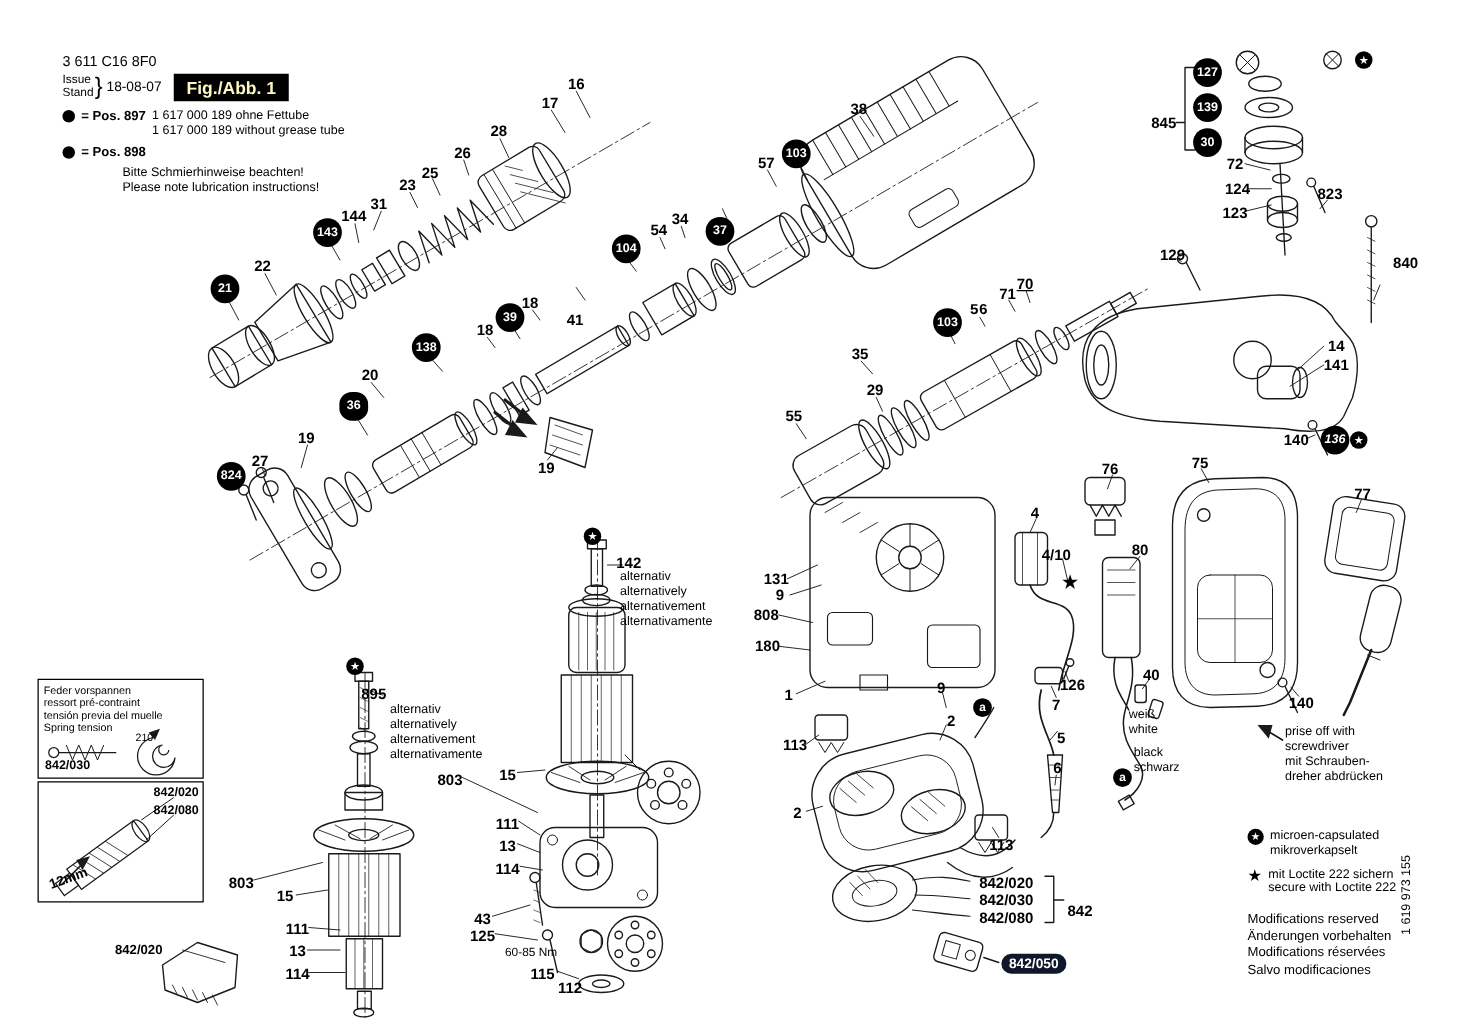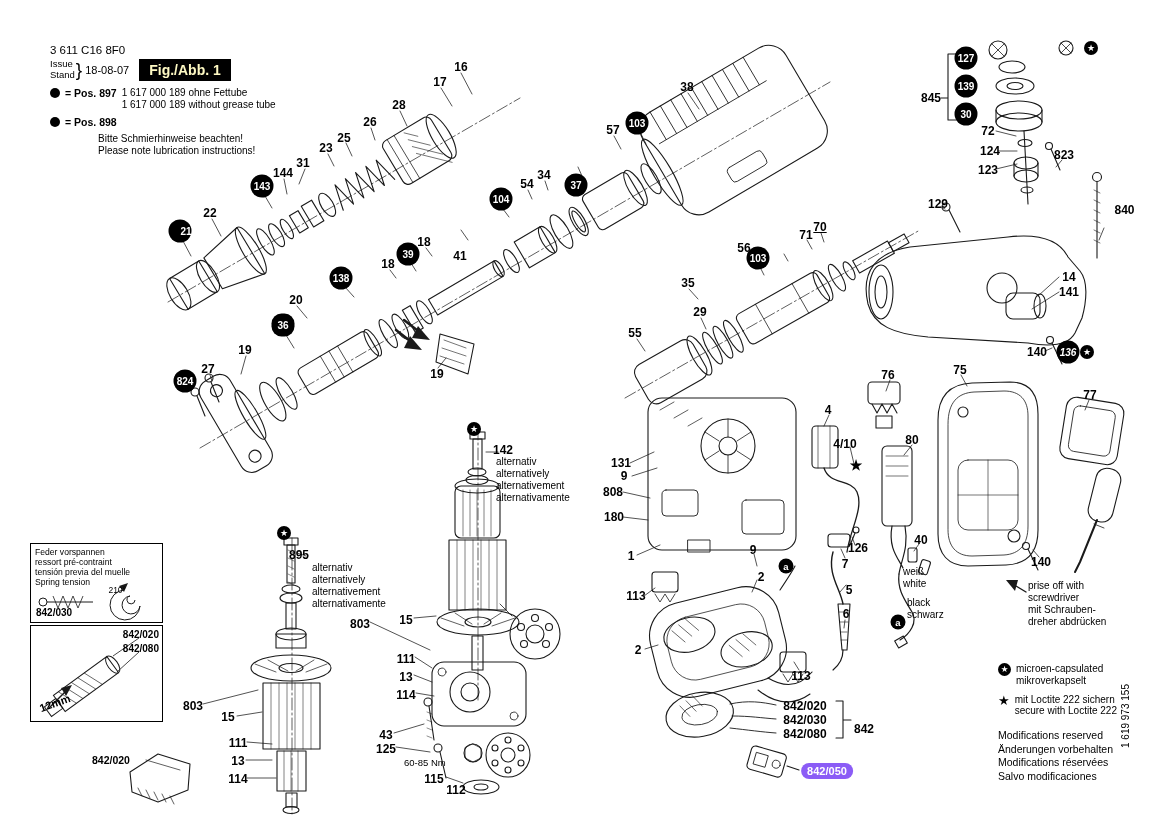--- a/index.html
+++ b/index.html
@@ -10,21 +10,21 @@
   }
   #art { position:absolute; left:0; top:0; }
 
   
   .callout { position:absolute; transform:translate(-50%,-50%); font-weight:bold;
              font-size:12px; white-space:nowrap; z-index:5; }
   .callout.badge { background:#000; color:#fff; border-radius:50%; width:23px; height:23px;
                    line-height:23px; text-align:center; font-size:10px; }
   .callout.badge-sm { background:#000; color:#fff; border-radius:50%; width:15px; height:15px;
                       line-height:15px; text-align:center; font-size:9.5px; }
-  .callout.box { background:#8b5cf6; color:#fff; border-radius:10px; padding:2px 6px; font-size:11px; }
+  .callout.box { background:#0f172a; color:#fff; border-radius:10px; padding:2px 6px; font-size:11px; }
   .callout.micro { background:#000; color:#fff; border-radius:50%; width:14px; height:14px;
                    line-height:14px; text-align:center; font-size:9px; font-weight:normal; }
   .callout.star { font-size:14px; background:none; color:#000; }
 
   
   .annot { position:absolute; font-size:10px; line-height:1.2; white-space:pre-line; z-index:4; }
 
   
   #title-block { position:absolute; left:50px; top:44px; z-index:6; }
   .doc-num { font-size:11.5px; }
@@ -456,21 +456,21 @@
       <div class="callout plain" style="left: 461px; top: 67px;">16</div>
       <div class="callout plain" style="left: 440px; top: 82px;">17</div>
       <div class="callout plain" style="left: 399px; top: 105px;">28</div>
       <div class="callout plain" style="left: 370px; top: 122px;">26</div>
       <div class="callout plain" style="left: 344px; top: 138px;">25</div>
       <div class="callout plain" style="left: 326px; top: 148px;">23</div>
       <div class="callout plain" style="left: 303px; top: 163px;">31</div>
       <div class="callout plain" style="left: 283px; top: 173px;">144</div>
       <div class="callout badge" style="left: 262px; top: 186px;">143</div>
       <div class="callout plain" style="left: 210px; top: 213px;">22</div>
-      <div class="callout badge" style="left: 180px; top: 231px; text-align: right;">21</div>
+      <div class="callout badge" style="left: 180px; top: 231px;">21</div>
       <div class="callout plain" style="left: 296px; top: 300px;">20</div>
       <div class="callout badge" style="left: 283px; top: 325px; border-radius: 10px;">36</div>
       <div class="callout badge" style="left: 341px; top: 278px;">138</div>
       <div class="callout plain" style="left: 388px; top: 264px;">18</div>
       <div class="callout badge" style="left: 408px; top: 254px;">39</div>
       <div class="callout plain" style="left: 424px; top: 242px;">18</div>
       <div class="callout plain" style="left: 460px; top: 224px; margin-top: 32px;">41</div>
       <div class="callout badge" style="left: 501px; top: 199px;">104</div>
       <div class="callout plain" style="left: 527px; top: 184px;">54</div>
       <div class="callout plain" style="left: 544px; top: 175px;">34</div>
@@ -485,21 +485,21 @@
       <div class="callout plain" style="left: 988px; top: 131px;">72</div>
       <div class="callout plain" style="left: 990px; top: 151px;">124</div>
       <div class="callout plain" style="left: 988px; top: 170px;">123</div>
       <div class="callout plain" style="left: 1064px; top: 155px;">823</div>
       <div class="callout plain" style="left: 938px; top: 204px;">129</div>
       <div class="callout plain" style="left: 1106px; top: 210px; padding-left: 37px;">840</div>
       <div class="callout plain" style="left: 1069px; top: 277px;">14</div>
       <div class="callout plain" style="left: 1069px; top: 292px;">141</div>
       <div class="callout plain" style="left: 820px; top: 227px; text-decoration: underline;">70</div>
       <div class="callout plain" style="left: 806px; top: 235px;">71</div>
-      <div class="callout plain" style="left: 744px; top: 248px;">56</div>
+      <div class="callout plain" style="left: 783px; top: 248px; font-family: Liberation Mono, monospace;">56</div>
       <div class="callout badge" style="left: 758px; top: 258px;">103</div>
       <div class="callout plain" style="left: 688px; top: 283px;">35</div>
       <div class="callout plain" style="left: 700px; top: 312px;">29</div>
       <div class="callout plain" style="left: 635px; top: 333px;">55</div>
       <div class="callout plain" style="left: 245px; top: 350px;">19</div>
       <div class="callout plain" style="left: 208px; top: 369px;">27</div>
       <div class="callout badge" style="left: 185px; top: 381px;">824</div>
       <div class="callout plain" style="left: 437px; top: 374px;">19</div>
       <div class="callout plain" style="left: 1037px; top: 352px;">140</div>
       <div class="callout badge" style="left: 1068px; top: 352px; font-style: italic;">136</div>

